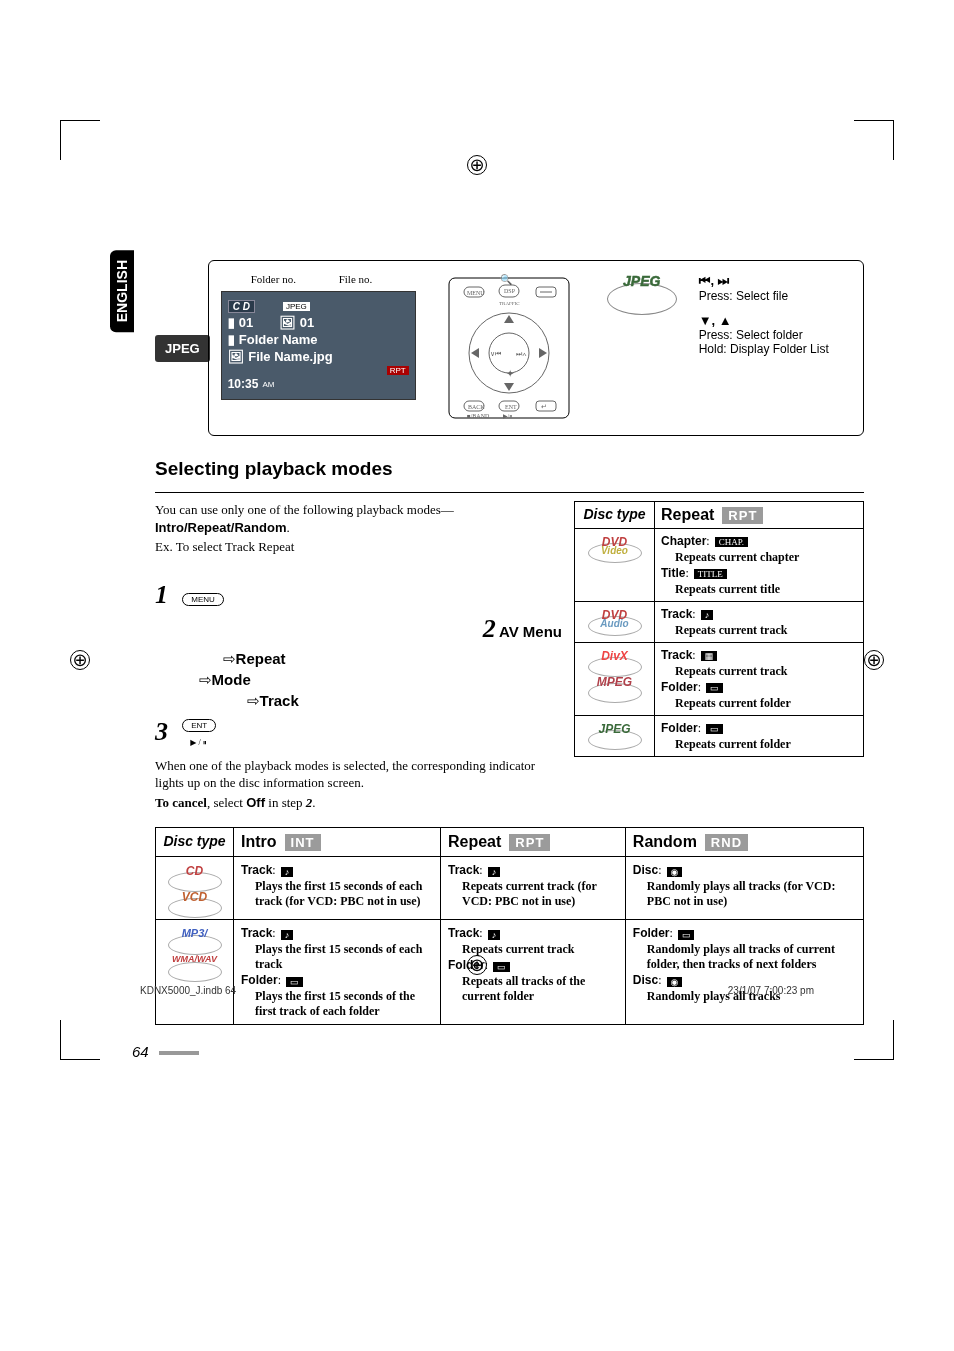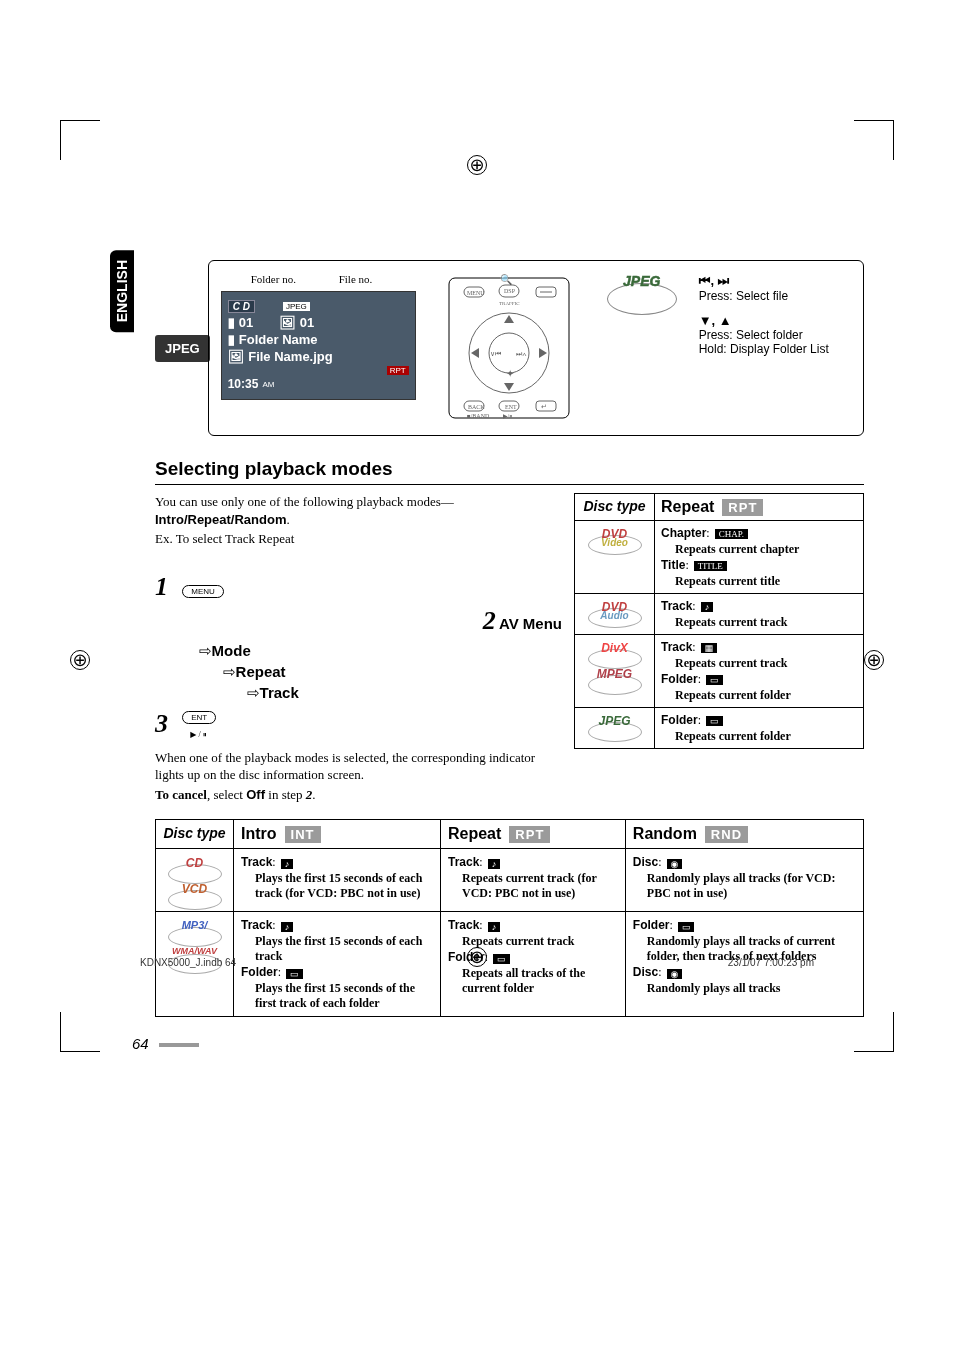--- a/index.html
+++ b/index.html
@@ -48,21 +48,21 @@
   .disc-badge { width: 70px; height: 42px; position: relative; }
   .disc-badge .oval { width: 70px; height: 32px; border: 1.5px solid #888; border-radius: 50%; position: absolute; top: 10px; }
   .disc-badge .label { position: absolute; top: 0; left: 50%; transform: translateX(-50%); font-family: Arial, sans-serif; font-weight: 900; font-size: 14px; font-style: italic; -webkit-text-stroke: 0.5px currentColor; }
   .disc-jpeg .label { color: #3a6a3a; }
   
   .controls-desc { flex: 1; font-size: 12px; font-family: Arial, sans-serif; }
   .controls-desc .ctrl-row { margin-bottom: 10px; }
   .controls-desc .glyphs { font-weight: bold; font-size: 13px; }
   
   
-  .section-heading { font-family: Arial, sans-serif; font-weight: bold; font-size: 19px; margin-top: 22px; margin-left: 65px; border-bottom: 1px solid #000; padding-bottom: 4px; }
+  .section-heading { font-family: Arial, sans-serif; font-weight: bold; font-size: 19px; margin-top: 22px; margin-left: 65px; border-bottom: 1px solid #000; padding-bottom: 12px; }
   
   .two-col { display: flex; margin-left: 65px; margin-top: 8px; gap: 12px; }
   .col-left { flex: 1; font-size: 13px; }
   .col-right { flex: 0 0 290px; }
   
   .col-left p { margin-bottom: 2px; line-height: 1.35; }
   .bold { font-weight: bold; font-family: Arial, sans-serif; }
   
   .step-num { font-family: "Times New Roman", serif; font-size: 26px; font-weight: bold; font-style: italic; display: inline-block; width: 24px; }
   .step-btn { display: inline-block; border: 1px solid #000; border-radius: 10px; padding: 1px 8px; font-size: 8px; font-family: Arial, sans-serif; vertical-align: middle; }
@@ -98,21 +98,21 @@
   .opt-icon { display: inline-block; background: #000; color: #fff; font-size: 9px; padding: 0 4px; margin-left: 2px; vertical-align: middle; }
   .opt-desc { margin-left: 14px; font-size: 12px; font-weight: bold; }
   
   
   .big-table { border: 1.5px solid #000; border-collapse: collapse; width: 100%; margin-top: 14px; font-size: 12px; margin-left: 65px; width: calc(100% - 65px); }
   .big-table th, .big-table td { border: 1px solid #000; padding: 5px 7px; vertical-align: top; }
   .big-table th.dt { width: 78px; font-style: italic; font-family: Arial, sans-serif; font-size: 14px; text-align: center; }
   
   .page-num { font-family: Arial, sans-serif; font-style: italic; font-size: 15px; margin-top: 18px; margin-left: 42px; }
   .page-num-line { display: inline-block; border-top: 4px solid #999; width: 40px; vertical-align: middle; margin-left: 6px; }
-  .footer-text { position: absolute; bottom: 134px; font-size: 10px; font-family: Arial, sans-serif; color: #333; }
+  .footer-text { position: absolute; bottom: 114px; font-size: 10px; font-family: Arial, sans-serif; color: #333; }
   .footer-text.l { left: 140px; }
   .footer-text.r { right: 140px; }
 </style>
 </head>
 <body>
 
 <div class="page">
 
   <div class="corner-mark corner-tl"></div>
   <div class="corner-mark corner-tr"></div>
@@ -228,22 +228,22 @@
       <div style="margin-top:24px;">
         <span class="step-num">1</span>
         <span class="step-btn">MENU</span>
       </div>
 
       <div style="margin-top:4px;text-align:right;">
         <span class="step-num">2</span>
         <span class="bold" style="font-size:15px;">AV Menu</span>
       </div>
       <div class="menu-tree">
+        <div style="margin-left:40px;"><span class="arrow">⇨</span><span>Repeat</span></div>
         <div style="margin-left:16px;"><span class="arrow">⇨</span><span>Mode</span></div>
-        <div style="margin-left:40px;"><span class="arrow">⇨</span><span>Repeat</span></div>
         <div style="margin-left:64px;"><span class="arrow">⇨</span><span>Track</span></div>
       </div>
 
       <div>
         <span class="step-num">3</span>
         <span style="display:inline-block; vertical-align:top;">
           <span class="step-btn">ENT</span><br>
           <span style="font-size:8px; margin-left:8px;">▶ / ⏸</span>
         </span>
       </div>

